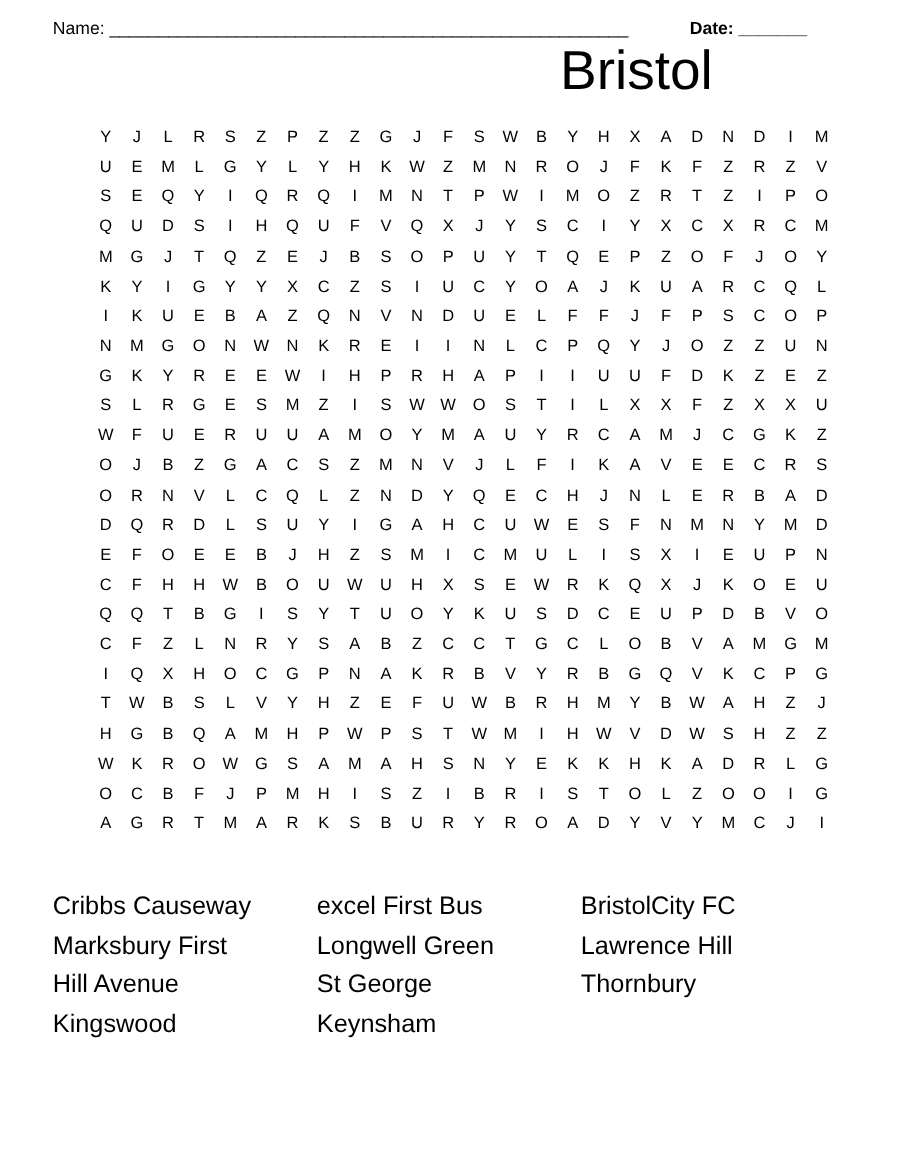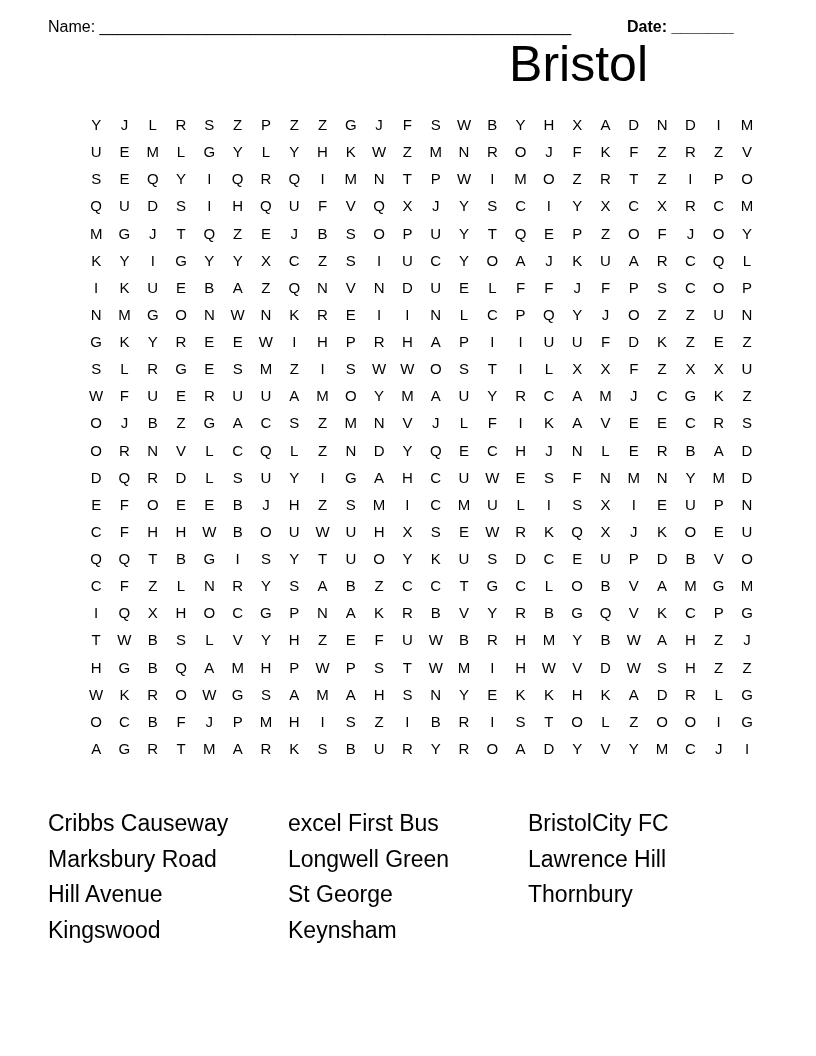--- a/index.html
+++ b/index.html
@@ -621,21 +621,21 @@
     <span class="cell">M</span>
     <span class="cell">C</span>
     <span class="cell">J</span>
     <span class="cell">I</span>
   </div>
 
 <div class="words" id="words">
     <div class="word">Cribbs Causeway</div>
     <div class="word">excel First Bus</div>
     <div class="word">BristolCity FC</div>
-    <div class="word">Marksbury Road</div>
+    <div class="word">Marksbury First</div>
     <div class="word">Longwell Green</div>
     <div class="word">Lawrence Hill</div>
     <div class="word">Hill Avenue</div>
     <div class="word">St George</div>
     <div class="word">Thornbury</div>
     <div class="word">Kingswood</div>
     <div class="word">Keynsham</div>
   </div>
 
 </body></html>

